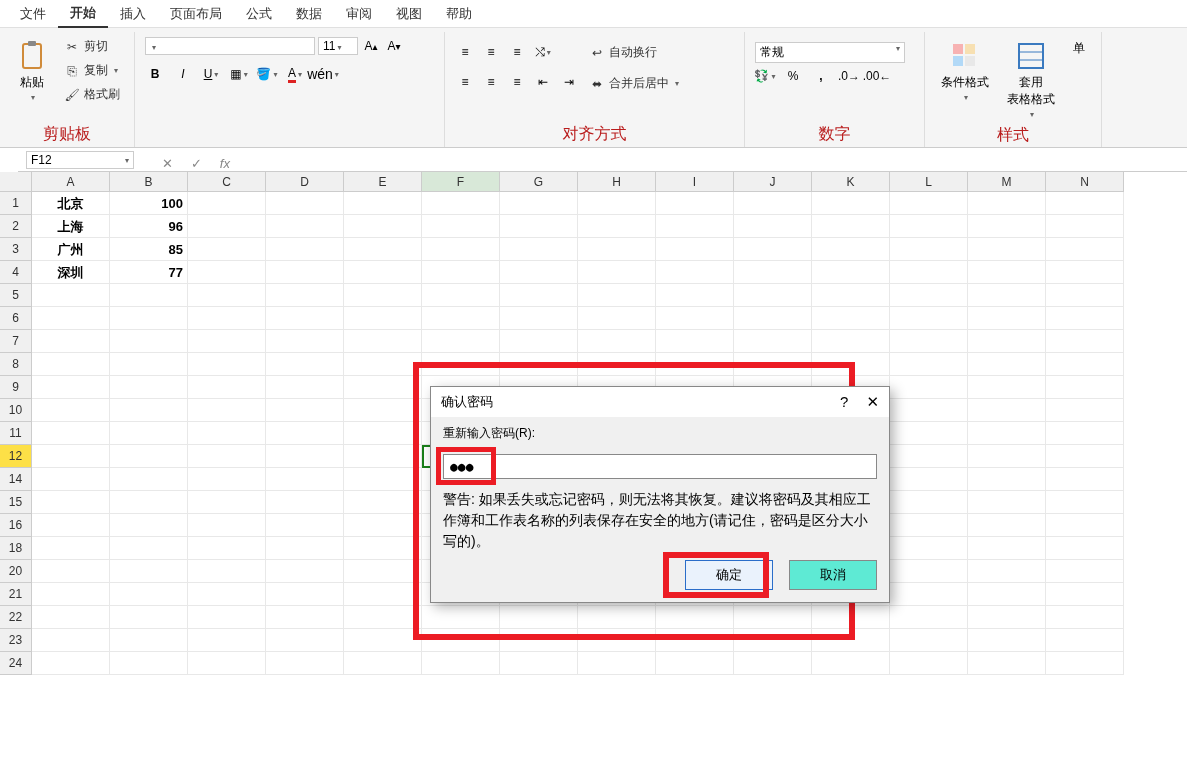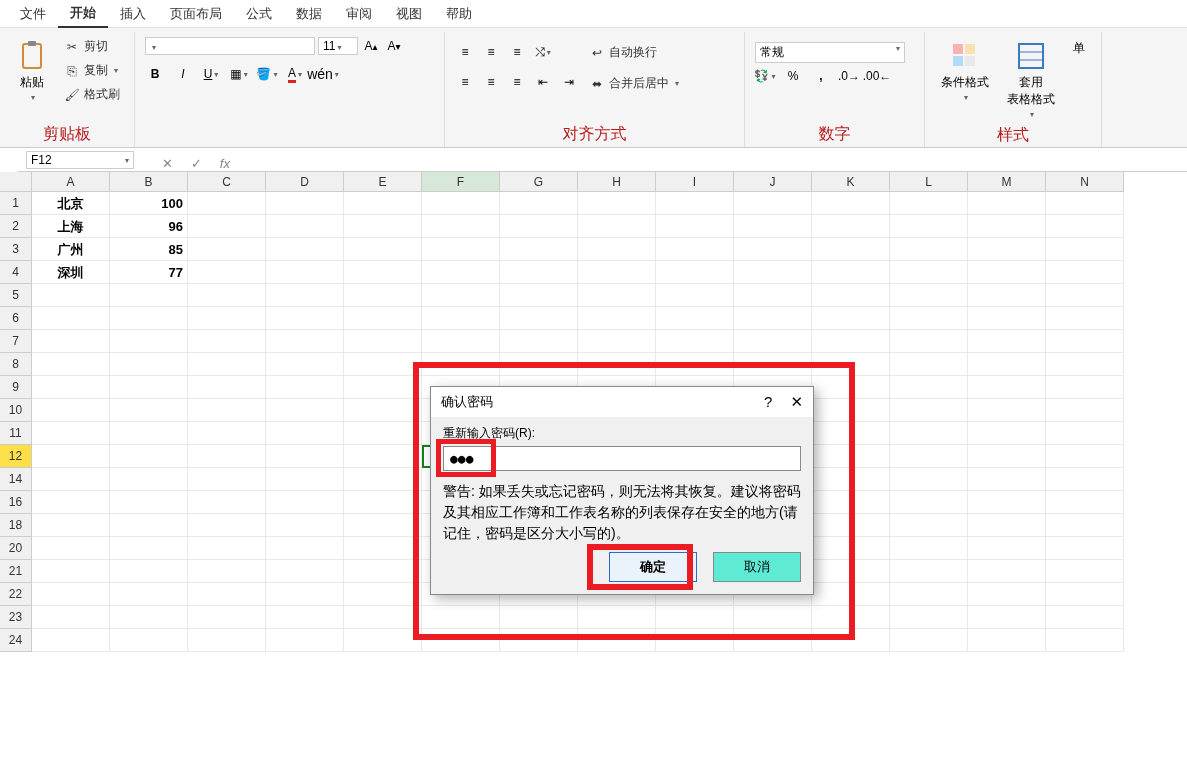--- a/index.html
+++ b/index.html
@@ -43,32 +43,32 @@
 .cell { width: 78px; border-right: 1px solid #e8e8e8; border-bottom: 1px solid #e8e8e8; font-size: 13px; padding: 0 4px; line-height: 23px; text-align: center; }
 .cell.val { text-align: right; font-weight: bold; }
 .cell.txt { font-weight: bold; }
 .col-head.sel-col { background: #d8e8d8; }
 .row-head.sel-row { background: #fde047; }
 .cell.selected { outline: 2px solid #1a7f1a; outline-offset: -2px; }
 
 
 .dialog-highlight { position: absolute; border: 6px solid #ec1c24; pointer-events: none; }
 .dlg-outer-hl { left: 413px; top: 362px; width: 442px; height: 278px; }
-.dialog { position: absolute; left: 430px; top: 386px; width: 384px; background: #f0f0f0; border: 1px solid #888; box-shadow: 4px 4px 12px rgba(0,0,0,0.3); font-family: "Microsoft YaHei", Arial; }
+.dialog { position: absolute; left: 430px; top: 386px; width: 460px; background: #f0f0f0; border: 1px solid #888; box-shadow: 4px 4px 12px rgba(0,0,0,0.3); font-family: "Microsoft YaHei", Arial; }
 .dlg-title { display: flex; align-items: center; justify-content: space-between; padding: 6px 10px; background: #fff; font-size: 13px; }
 .dlg-title-right { display: flex; gap: 18px; font-size: 15px; }
 .dlg-body { padding: 8px 12px 12px; }
-.dlg-label { font-size: 12px; margin-bottom: 4px; }
+.dlg-label { font-size: 12px; margin-bottom: 12px; }
 .dlg-input-wrap { position: relative; margin-bottom: 10px; }
 .dlg-input { width: 100%; border: 1px solid #888; padding: 4px 6px; font-size: 13px; font-family: monospace; }
 .input-hl { position: absolute; left: -7px; top: -7px; width: 60px; height: 38px; border: 5px solid #ec1c24; pointer-events: none; }
 .dlg-warn { font-size: 14px; line-height: 1.5; margin-bottom: 8px; }
 .dlg-buttons { display: flex; justify-content: flex-end; gap: 16px; }
 .dlg-btn { min-width: 88px; padding: 5px 0; border: 1px solid #888; background: #5eead4; font-size: 13px; text-align: center; }
-.dlg-btn.ok { border: 1px solid #2a6dc9; background: #eaf2fc; font-weight: bold; }
+.dlg-btn.ok { border: 1px solid #2a6dc9; background: #eaf2fc; }
 .ok-hl { position: absolute; right: 120px; bottom: 4px; width: 106px; height: 46px; border: 6px solid #ec1c24; pointer-events: none; }
 </style>
 </head>
 <body>
 
 <div class="menubar" id="menubar">
     <div class="menu-item">文件</div>
     <div class="menu-item active">开始</div>
     <div class="menu-item">插入</div>
     <div class="menu-item">页面布局</div>
@@ -474,20 +474,37 @@
         <div class="cell"></div>
         <div class="cell"></div>
         <div class="cell"></div>
         <div class="cell"></div>
         <div class="cell"></div>
         <div class="cell"></div>
         <div class="cell"></div>
         <div class="cell"></div>
       </div>
       <div class="grid-row">
+        <div class="row-head">15</div>
+        <div class="cell"></div>
+        <div class="cell"></div>
+        <div class="cell"></div>
+        <div class="cell"></div>
+        <div class="cell"></div>
+        <div class="cell"></div>
+        <div class="cell"></div>
+        <div class="cell"></div>
+        <div class="cell"></div>
+        <div class="cell"></div>
+        <div class="cell"></div>
+        <div class="cell"></div>
+        <div class="cell"></div>
+        <div class="cell"></div>
+      </div>
+      <div class="grid-row">
         <div class="row-head">16</div>
         <div class="cell"></div>
         <div class="cell"></div>
         <div class="cell"></div>
         <div class="cell"></div>
         <div class="cell"></div>
         <div class="cell"></div>
         <div class="cell"></div>
         <div class="cell"></div>
         <div class="cell"></div>

